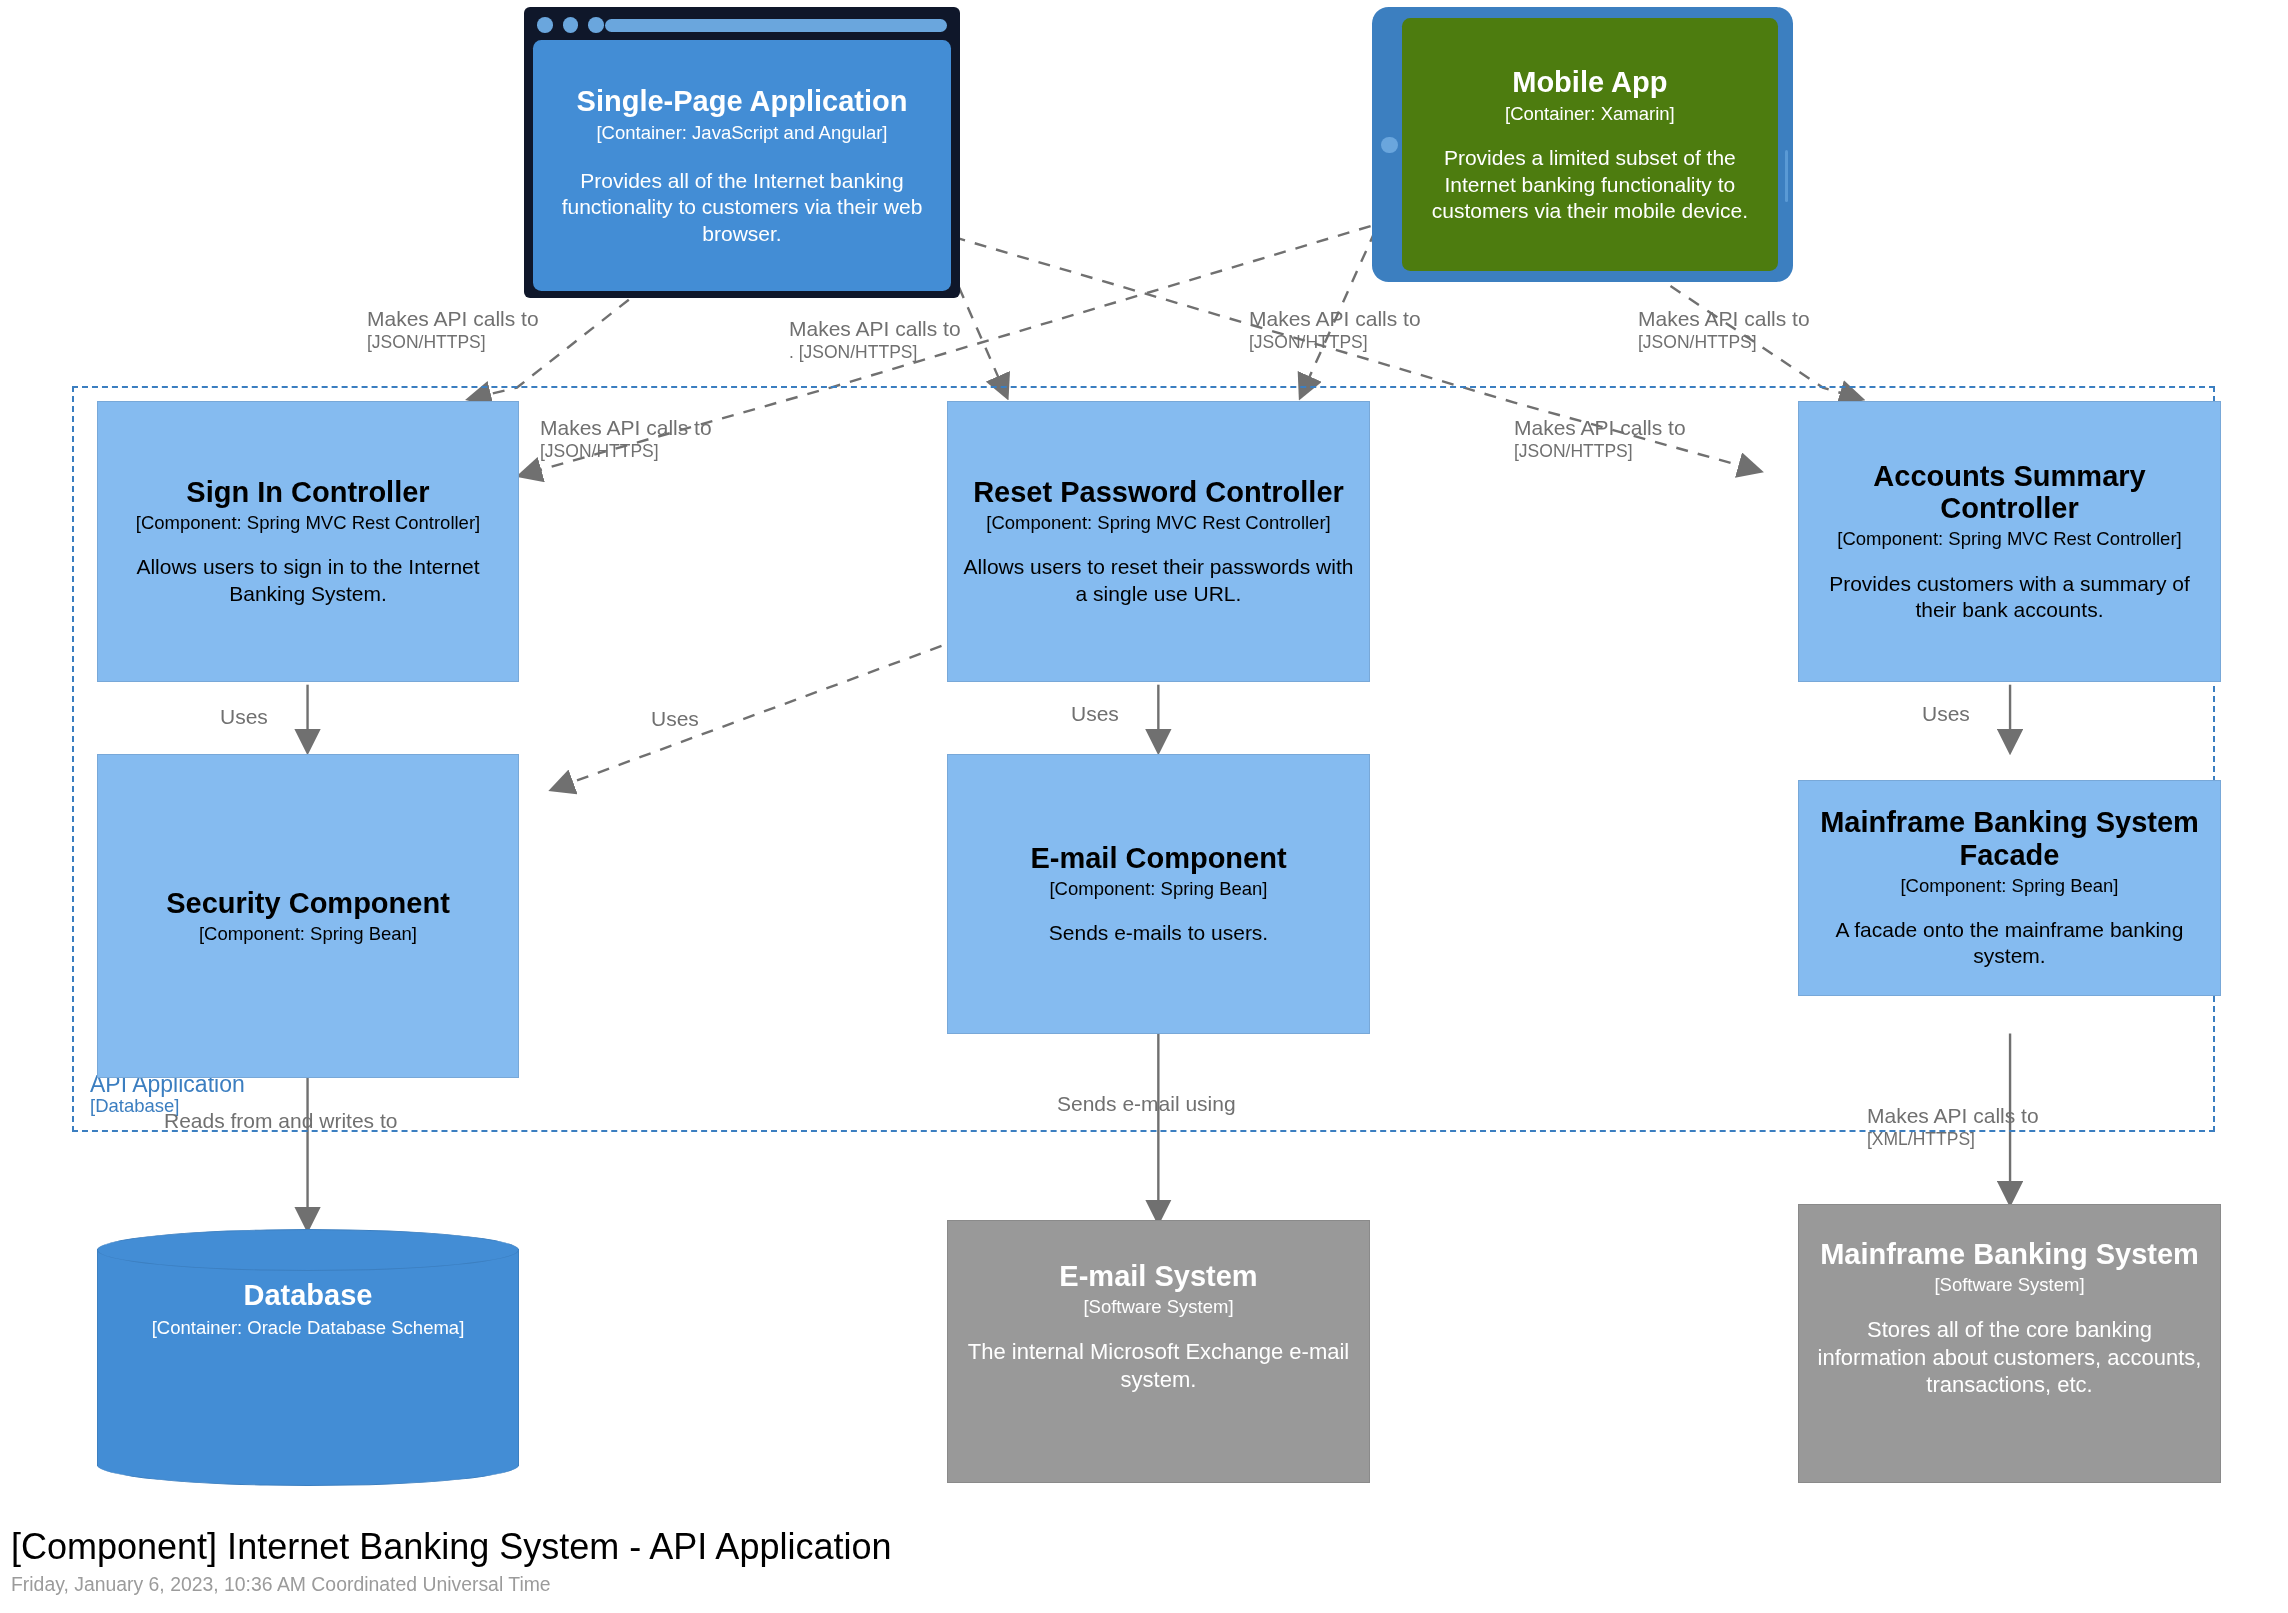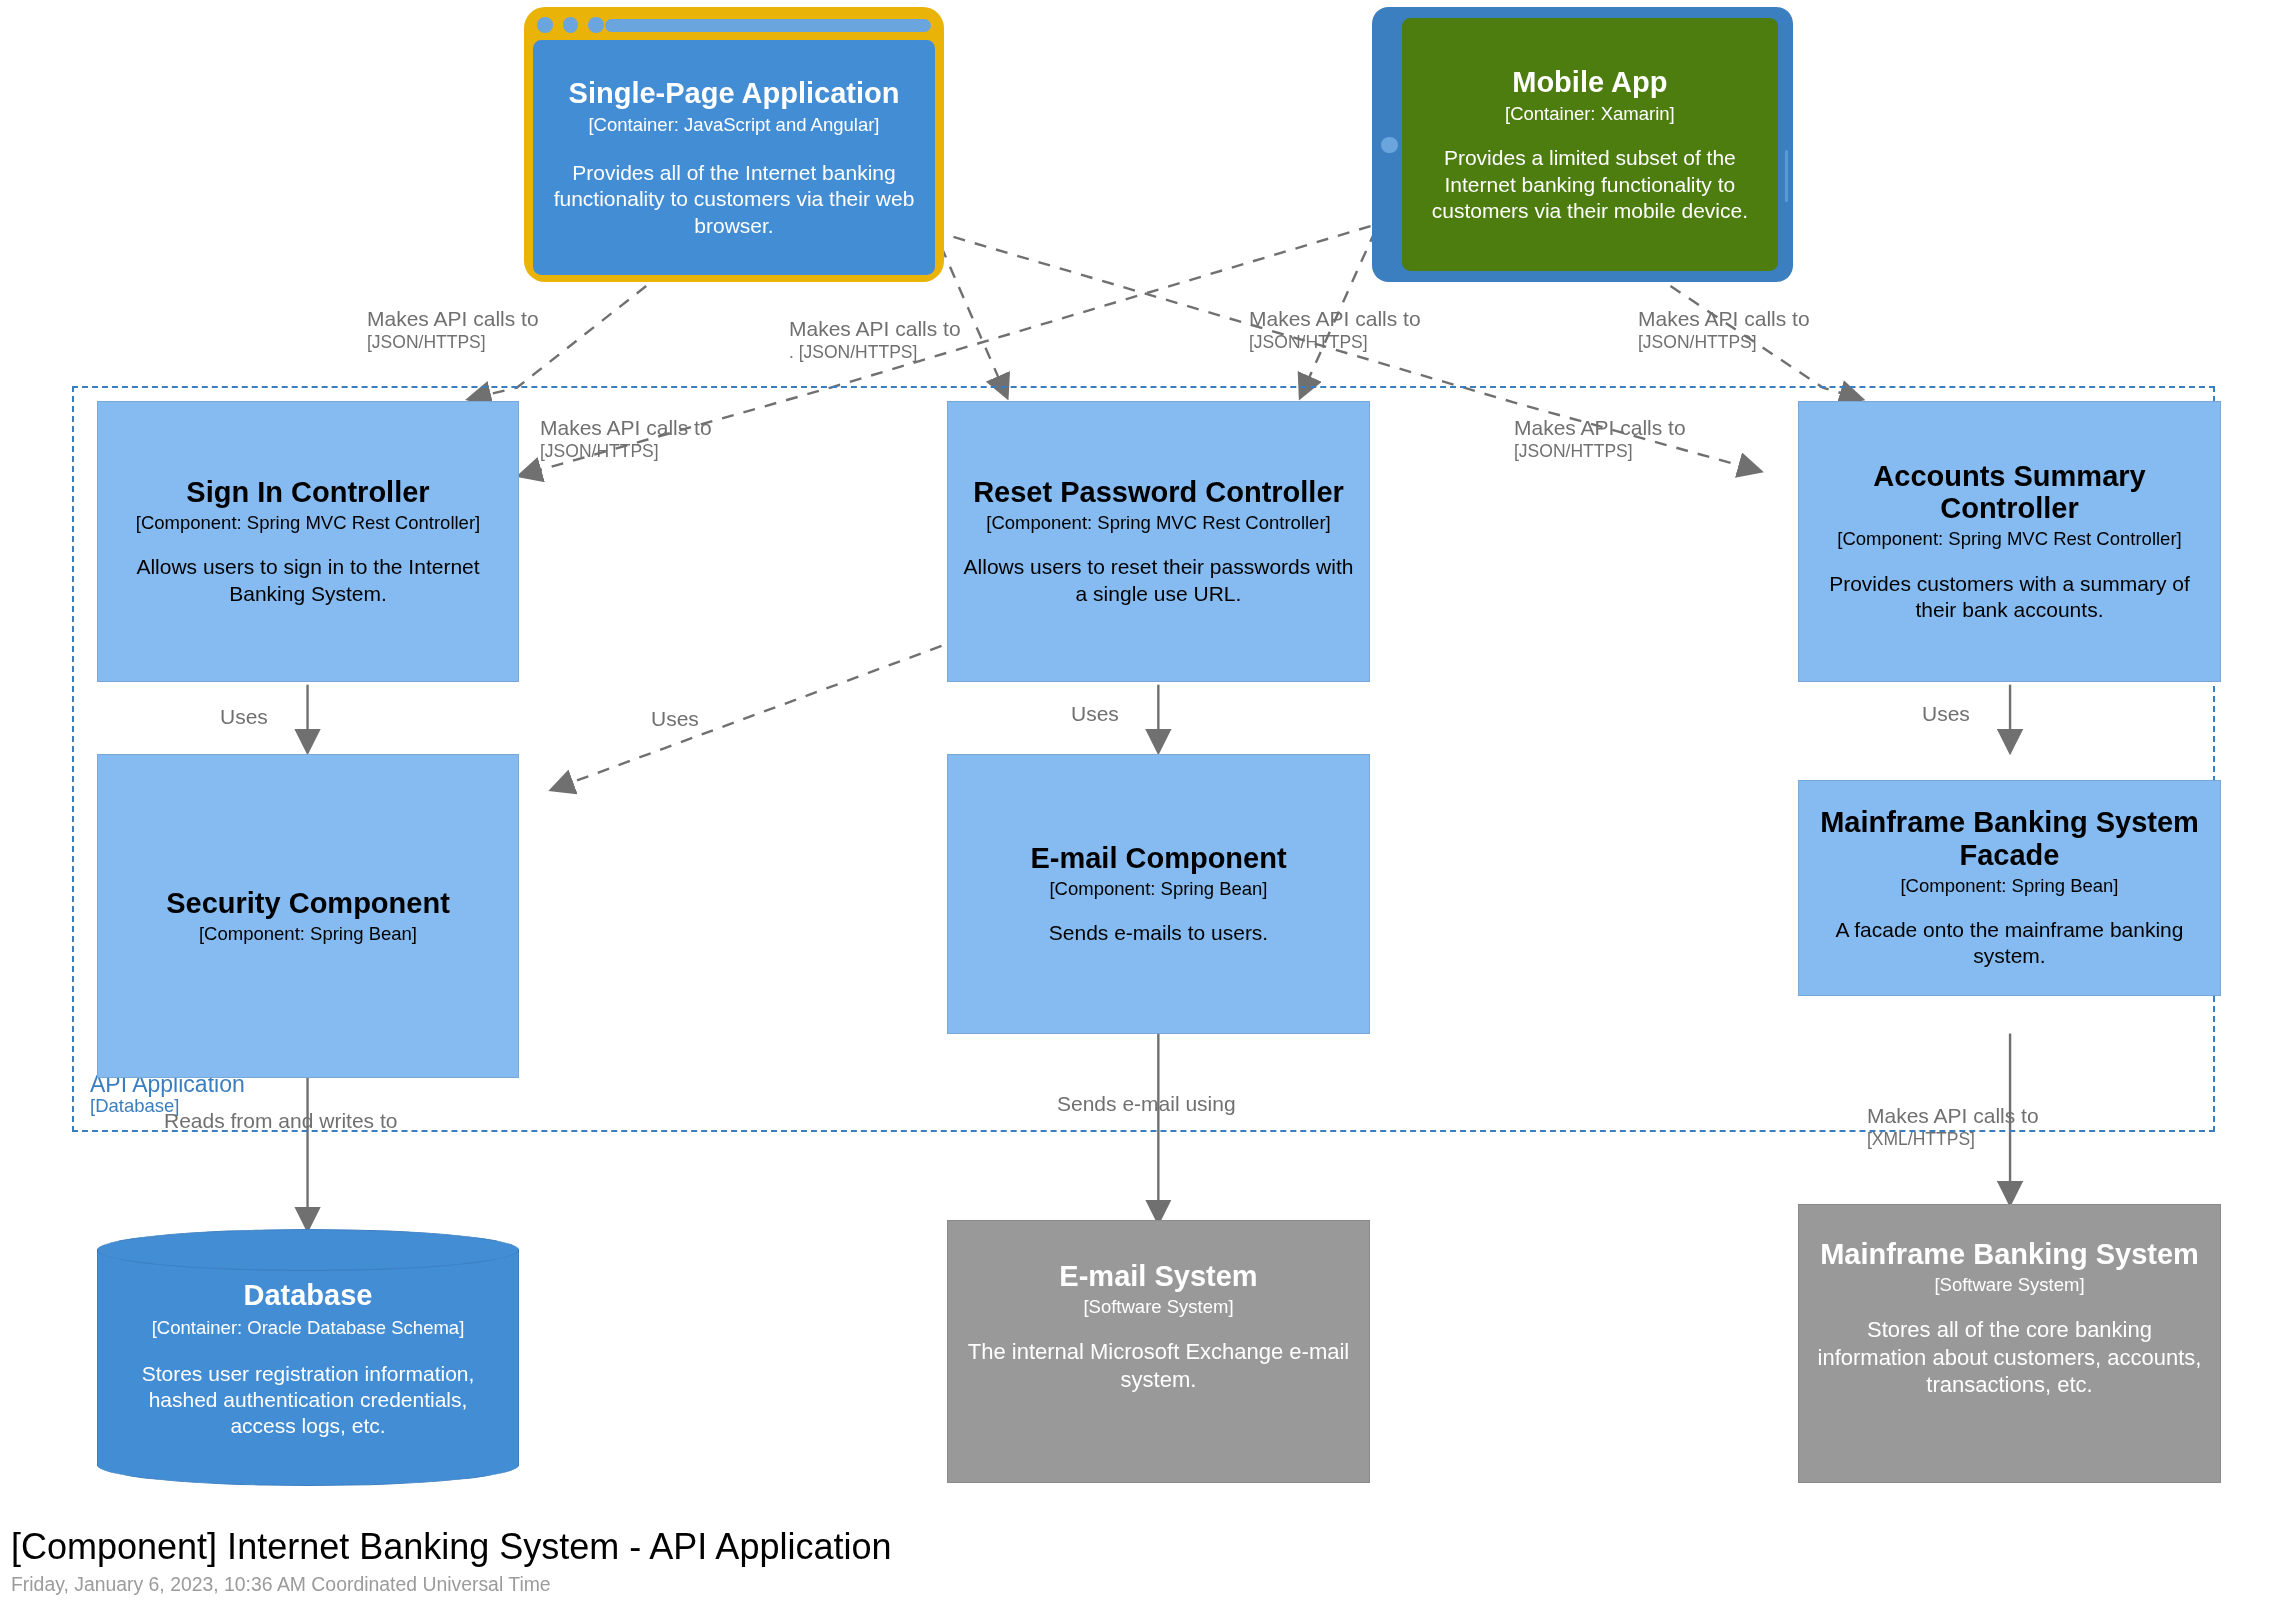--- a/index.html
+++ b/index.html
@@ -19,21 +19,21 @@
   .component .tech{font-size:18.5px;}
   .component .desc{font-size:21px;}
 
   
   .extsys{background:#999999;border:0.9px solid #8a8a8a;color:#ffffff;}
   .extsys .nm{font-size:29px;}
   .extsys .tech{font-size:18.5px;}
   .extsys .desc{font-size:22px;}
 
   
-  .spa-wrap{position:absolute;background:#eab308;border-radius:21px;padding:0;}
+  .spa-wrap{position:absolute;background:#0f172a;border-radius:6px;padding:8px;}
   .spa-dots{position:absolute;top:10px;left:13px;display:flex;gap:10px;align-items:center;}
   .spa-dot{width:15.7px;height:15.7px;border-radius:50%;background:#6aa6dd;}
   .spa-bar{position:absolute;top:12px;left:81px;right:13px;height:13px;border-radius:6.5px;background:#6aa6dd;}
   .spa-screen{position:absolute;left:9.2px;right:9.2px;top:33px;bottom:7.4px;background:#438dd5;border-radius:8.3px;
               display:flex;flex-direction:column;align-items:center;justify-content:center;
               text-align:center;color:#ffffff;padding:3.7px 16.6px;box-sizing:border-box;}
 
   
   .mob-wrap{position:absolute;background:#3c7fc0;border-radius:16.6px;}
   .mob-screen{position:absolute;left:29.5px;right:14.8px;top:11px;bottom:11px;background:#4d7c0f;border-radius:8.3px;
@@ -176,21 +176,20 @@
     <div class="desc">A facade onto the mainframe banking system.</div>
   </div>
 
   <div class="db-wrap" style="left:97px;top:1229px;width:422px;height:257px;">
     <div class="db-bot"></div>
     <div class="db-body"></div>
     <div class="db-top"></div>
     <div class="db-text">
       <div style="font-size:29px;font-weight:bold;">Database</div>
       <div style="font-size:18.5px;margin-top:4.6px;">[Container: Oracle Database Schema]</div>
-      <div style="font-size:21px;margin-top:22px;line-height:1.25;">Stores user registration information, hashed authentication credentials, access logs, etc.</div>
     </div>
   </div>
 
   <div class="node extsys" style="left:947px;top:1220px;width:423px;height:263px;justify-content:flex-start;padding-top:39px;">
     <div class="nm">E-mail System</div>
     <div class="tech">[Software System]</div>
     <div class="desc">The internal Microsoft Exchange e-mail system.</div>
   </div>
 
   <div class="node extsys" style="left:1798px;top:1204px;width:423px;height:279px;justify-content:flex-start;padding-top:33px;">

